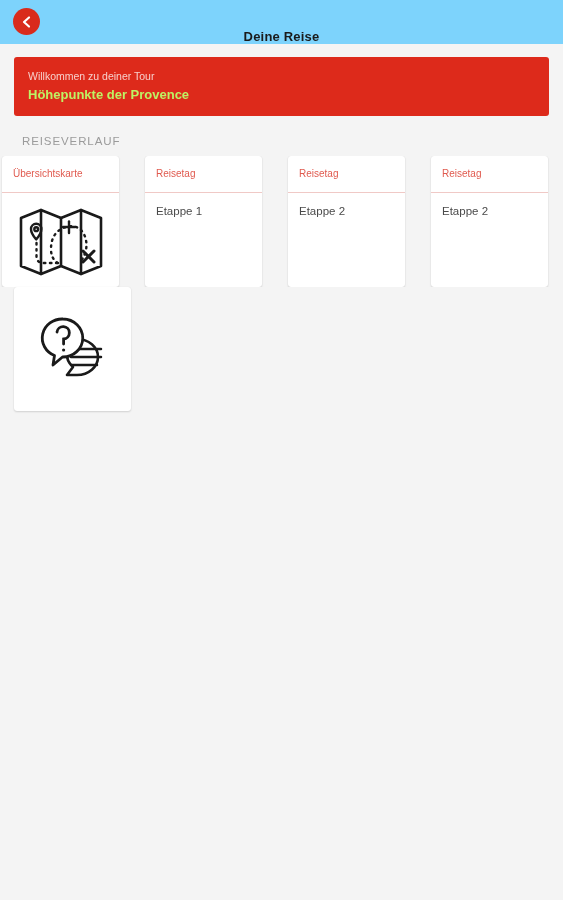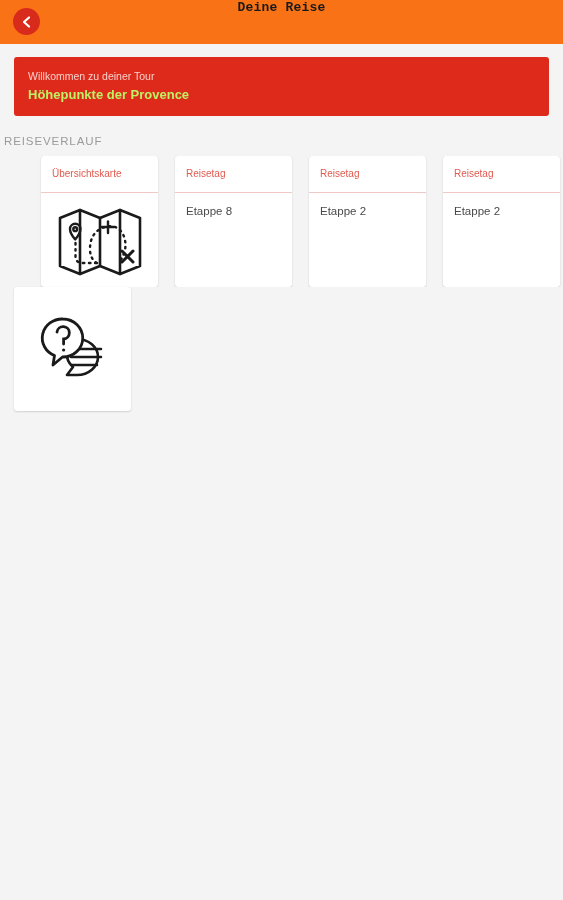--- a/index.html
+++ b/index.html
@@ -12,26 +12,25 @@
     background: #f4f4f4;
     font-family: "Liberation Sans", sans-serif;
     overflow: hidden;
     position: relative;
   }
 
   
   .header {
     position: relative;
     height: 44px;
-    background: #f97316;
-    display: flex;
-    align-items: flex-start;
+    background: #7dd3fc;
+    display: flex;
+    align-items: flex-end;
     justify-content: center;
     box-sizing: border-box;
-    font-family: Liberation Mono, monospace;
   }
   .back-button {
     position: absolute;
     left: 13px;
     top: 8px;
     width: 27px;
     height: 27px;
     border-radius: 50%;
     background: #d92b1c;
     display: flex;
@@ -74,30 +73,29 @@
     font-size: 13px;
     font-weight: bold;
     line-height: 16px;
   }
 
   
   .section-label {
     color: #9b9b9b;
     font-size: 11.5px;
     letter-spacing: 0.9px;
-    margin: 19px 0 9px 4px;
+    margin: 19px 0 9px 22px;
   }
 
   
   .card-rail {
     display: flex;
-    gap: 17px;
-    padding-left: 14px;
+    gap: 26px;
+    padding-left: 2px;
     overflow-x: hidden;
-    margin-left: 27px;
   }
   .card {
     flex: 0 0 auto;
     width: 117px;
     height: 131px;
     background: #ffffff;
     border-radius: 3px;
     box-shadow: 0 1px 2px rgba(0,0,0,0.14), 0 0 1px rgba(0,0,0,0.10);
     display: flex;
     flex-direction: column;
@@ -208,21 +206,21 @@
           </svg>
         </div>
       </div>
     </div>
 
     <div class="card">
       <div class="card-header">
         <span class="card-header-text">Reisetag</span>
       </div>
       <div class="card-body">
-        <div class="card-body-text">Etappe 8</div>
+        <div class="card-body-text">Etappe 1</div>
       </div>
     </div>
 
     <div class="card">
       <div class="card-header">
         <span class="card-header-text">Reisetag</span>
       </div>
       <div class="card-body">
         <div class="card-body-text">Etappe 2</div>
       </div>

